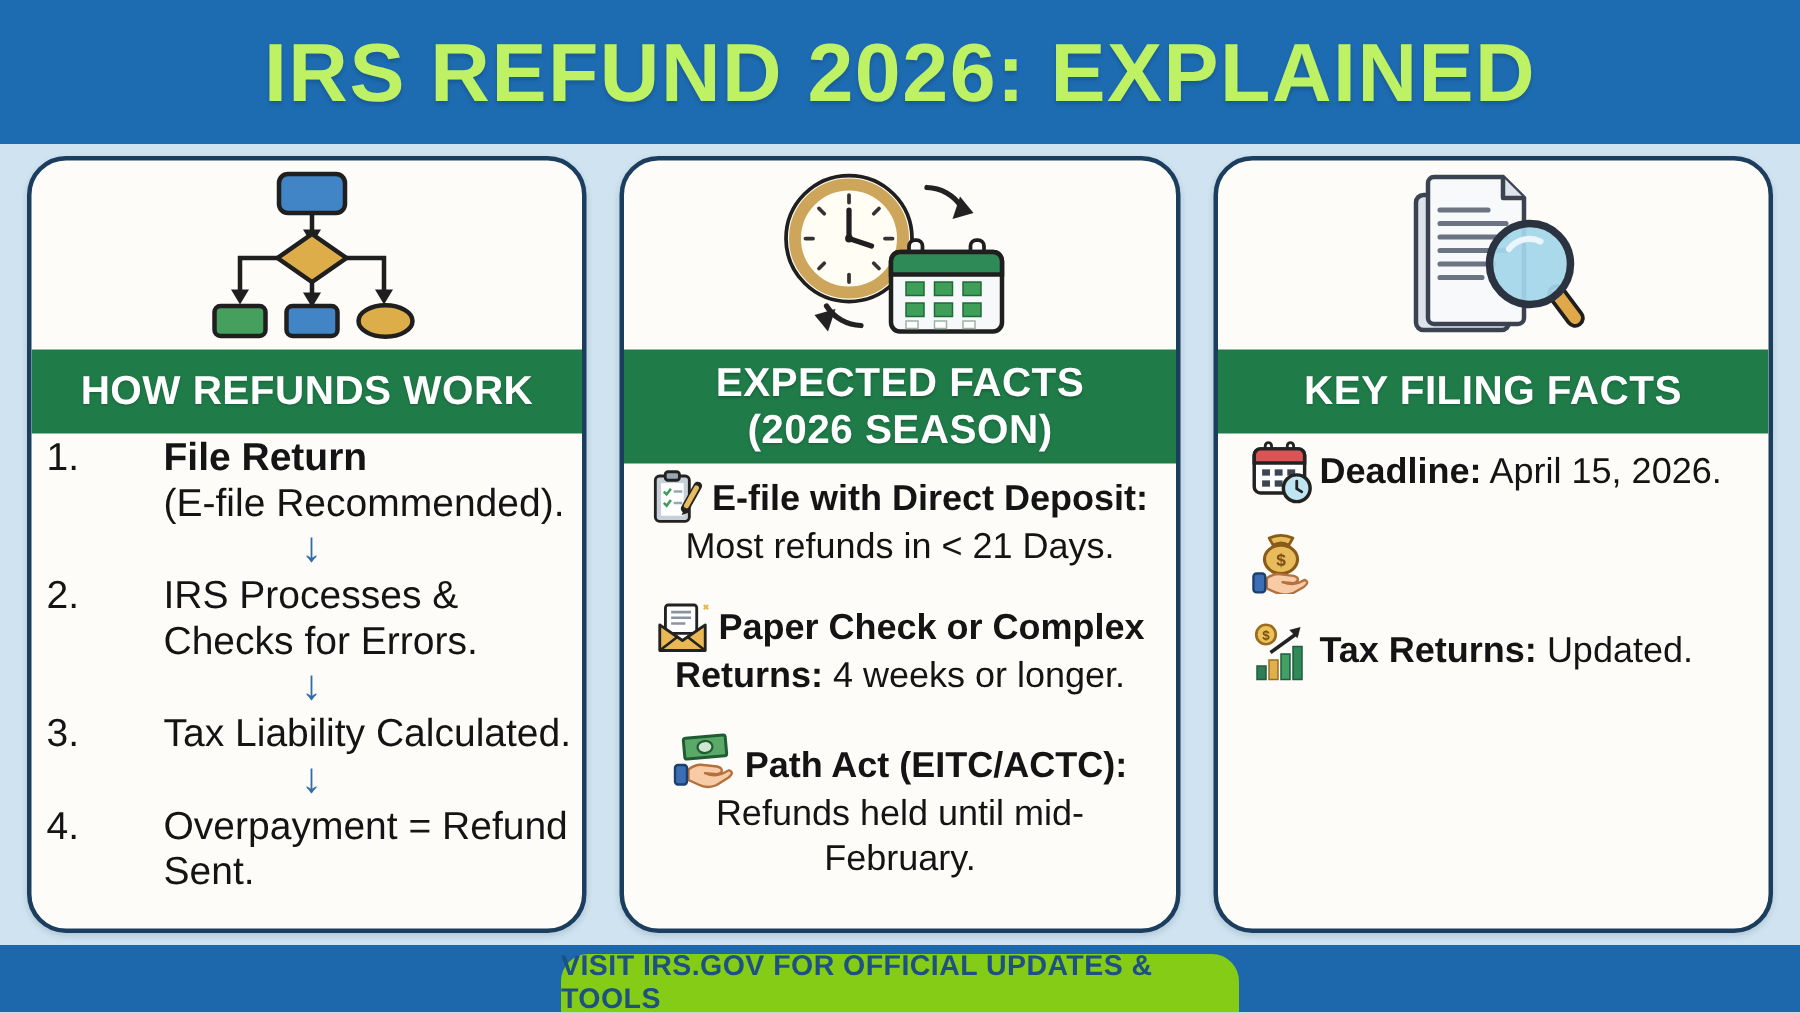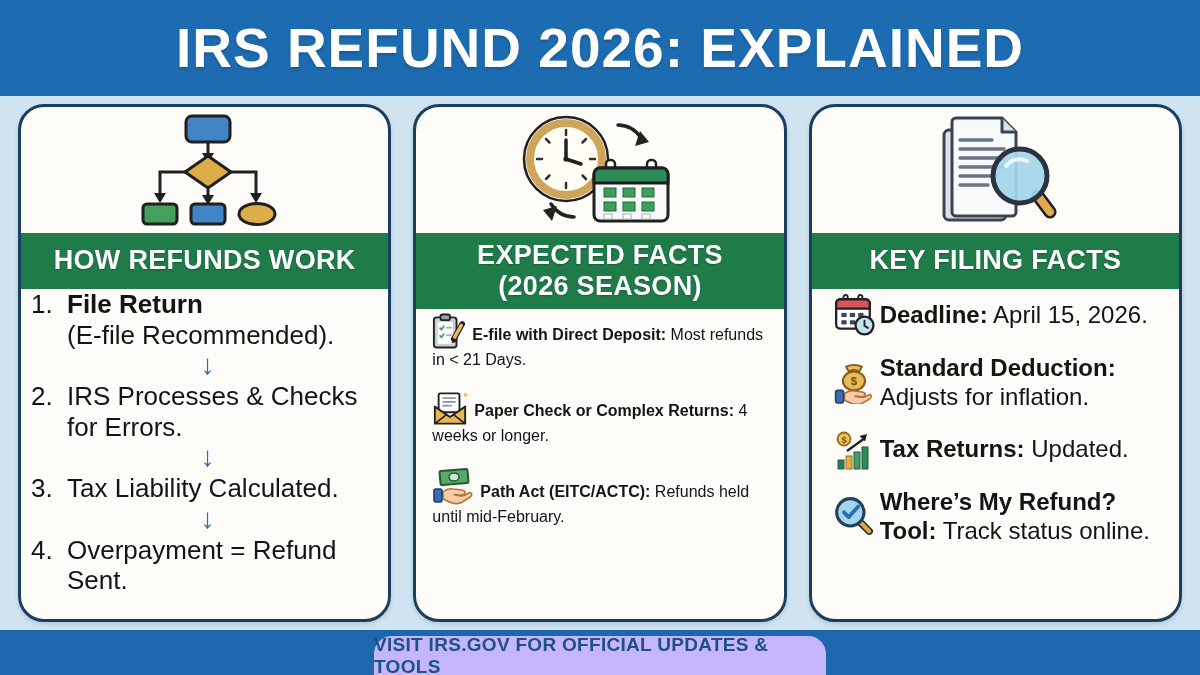--- a/index.html
+++ b/index.html
@@ -3,51 +3,51 @@
 <meta charset="utf-8">
 <title>IRS Refund 2026 Infographic</title>
 <style>
   * { margin:0; padding:0; box-sizing:border-box; }
   html,body { width:1200px; height:675px; }
   body { font-family:"Liberation Sans", sans-serif; }
   .stage { position:relative; width:1200px; height:675px; background:#cfe3f0; overflow:hidden; }
 
   
   .titlebar { height:96px; background:#1d6cb2; display:flex; align-items:center; justify-content:center; }
-  .titlebar h1 { color:#ffffff; font-size:55px; font-weight:bold; letter-spacing:1px; text-shadow:0 2px 3px rgba(0,0,0,0.18); }
+  .titlebar h1 { color:#bef264; font-size:55px; font-weight:bold; letter-spacing:1px; text-shadow:0 2px 3px rgba(0,0,0,0.18); }
 
   
   .cards { position:absolute; top:96px; left:0; right:0; bottom:45px; display:flex; gap:22px; padding:8px 18px; }
   .card { flex:1; background:#fdfcf8; border:3px solid #1c3e5e; border-radius:26px; overflow:hidden; display:flex; flex-direction:column; box-shadow:0 2px 4px rgba(20,50,80,0.15); }
   .icon-area { height:126px; display:flex; align-items:center; justify-content:center; flex:none; }
   .band { background:#1f7c49; color:#fff; min-height:56px; display:flex; flex-direction:column; align-items:center; justify-content:center; text-align:center; font-weight:bold; font-size:27px; line-height:1.15; padding:7px 6px; letter-spacing:0.3px; text-shadow:0 1px 2px rgba(0,0,0,0.25); }
   .card-body { flex:1; padding:16px 16px 6px; color:#141414; }
 
   
   .steps { font-size:26px; line-height:1.18; padding:0 4px 0 10px; }
   .step { display:flex; }
   .step .num { flex:none; width:36px; }
-  .step .content { flex:1; }
+  .step .content { flex:1;margin-left:42px; }
   .step .content b.blk { display:block; }
   .flow-arrow { text-align:center; color:#2e6da6; font-size:28px; font-weight:bold; line-height:0.85; margin:3px 0 4px; }
 
   
-  .timing { font-size:16px; line-height:1.26; padding-top:4px; }
+  .timing { font-size:24px; line-height:1.26; text-align:center; padding-top:4px; }
   .timing-item { margin-bottom:21px; }
   .timing-item svg { vertical-align:-10px; margin-right:6px; }
 
   
   .facts { font-size:24px; line-height:1.22; padding-top:4px; }
   .fact { display:flex; align-items:center; margin-bottom:17px; }
   .fact-icon { flex:none; width:52px; display:flex; justify-content:center; padding-top:1px; }
   .fact-text { flex:1; }
 
   
   .footer { position:absolute; left:0; bottom:0; width:1200px; height:45px; background:#1d67ad; }
-  .footer-pill { position:absolute; left:50%; transform:translateX(-50%); bottom:0; width:452px; height:39px; background:#c4b5fd; border-radius:18px 18px 0 0; display:flex; align-items:center; justify-content:center; }
+  .footer-pill { position:absolute; left:50%; transform:translateX(-50%); bottom:0; width:452px; height:39px; background:#84cc16; border-radius:18px 18px 0 0; display:flex; align-items:center; justify-content:center; }
   .footer-pill span { color:#1d5183; font-weight:bold; font-size:19px; letter-spacing:0.3px; }
 
   b { font-weight:bold; }
 </style>
 </head>
 <body>
 
 <div class="stage">
 
   <header class="titlebar">
@@ -250,48 +250,36 @@
         <div class="fact">
           <span class="fact-icon">
             <svg width="40" height="42" viewBox="0 0 38 40">
               <path d="M14,9 q5,-3 10,0 l2.5,-4.5 q-7.5,-3.5 -15,0 z" fill="#e8bc5c" stroke="#8a5a18" stroke-width="1.8" stroke-linejoin="round"></path>
               <ellipse cx="19" cy="18" rx="10.5" ry="9" fill="#e8bc5c" stroke="#8a5a18" stroke-width="2"></ellipse>
               <text x="19" y="22" font-size="11" font-weight="bold" fill="#7a4e10" text-anchor="middle" font-family="Liberation Sans, sans-serif">$</text>
               <path d="M10,30 q5,-3.5 9,-2.5 l8,1 q3.5,1 2.5,3 q-1,2 -4.5,1.5 l-5,-0.5 q5.5,2 10,0.5 l4,-2 q3.5,1.5 -0.5,4.5 l-7,4 q-5.5,2 -11,-0.5 l-5.5,-2.5 z" fill="#f6cba6" stroke="#b5713d" stroke-width="1.5" stroke-linejoin="round"></path>
               <rect x="1.5" y="27" width="7.5" height="12" rx="2" fill="#3c6eb5" stroke="#1d3f6e" stroke-width="1.5"></rect>
             </svg>
           </span>
-          <span class="fact-text"><b>Standard Deduction:</b> <span>Adjusts for inflation.</span></span>
         </div>
         <div class="fact">
           <span class="fact-icon">
             <svg width="40" height="40" viewBox="0 0 40 40">
               <path d="M13,21 L31,8" stroke="#222" stroke-width="2.4" fill="none"></path>
               <polygon points="33,4 25.5,6 31,11.5" fill="#222"></polygon>
               <circle cx="10" cy="9" r="6.5" fill="#ecc35a" stroke="#9c6d1f" stroke-width="1.8"></circle>
               <text x="10" y="12.5" font-size="9" font-weight="bold" fill="#7a4e10" text-anchor="middle" font-family="Liberation Sans, sans-serif">$</text>
               <rect x="4" y="30" width="6" height="9" fill="#2f7d57" stroke="#1f5c40" stroke-width="1"></rect>
               <rect x="12" y="26" width="6" height="13" fill="#e0b04e" stroke="#9c6d1f" stroke-width="1"></rect>
               <rect x="20" y="22" width="6" height="17" fill="#43a063" stroke="#1f5c40" stroke-width="1"></rect>
               <rect x="28" y="17" width="6" height="22" fill="#2e8b57" stroke="#1f5c40" stroke-width="1"></rect>
             </svg>
           </span>
           <span class="fact-text"><b>Tax Returns:</b> <span>Updated.</span></span>
         </div>
-        <div class="fact">
-          <span class="fact-icon">
-            <svg width="42" height="42" viewBox="0 0 40 40">
-              <line x1="26" y1="26" x2="34.5" y2="34.5" stroke="#222" stroke-width="7" stroke-linecap="round"></line>
-              <line x1="26" y1="26" x2="34.5" y2="34.5" stroke="#dfa94a" stroke-width="4" stroke-linecap="round"></line>
-              <circle cx="16.5" cy="16.5" r="13" fill="#a3d6ea" stroke="#24415c" stroke-width="3"></circle>
-              <path d="M10.5,16.5 l4.5,4.5 9,-10" stroke="#2d6fae" stroke-width="3.6" fill="none" stroke-linecap="round" stroke-linejoin="round"></path>
-            </svg>
-          </span>
-          <span class="fact-text"><b>Where’s My Refund? Tool:</b> <span>Track status online.</span></span>
-        </div>
       </div>
     </section>
 
   </main>
 
   <footer class="footer">
     <div class="footer-pill">
       <span>VISIT IRS.GOV FOR OFFICIAL UPDATES &amp; TOOLS</span>
     </div>
   </footer>

